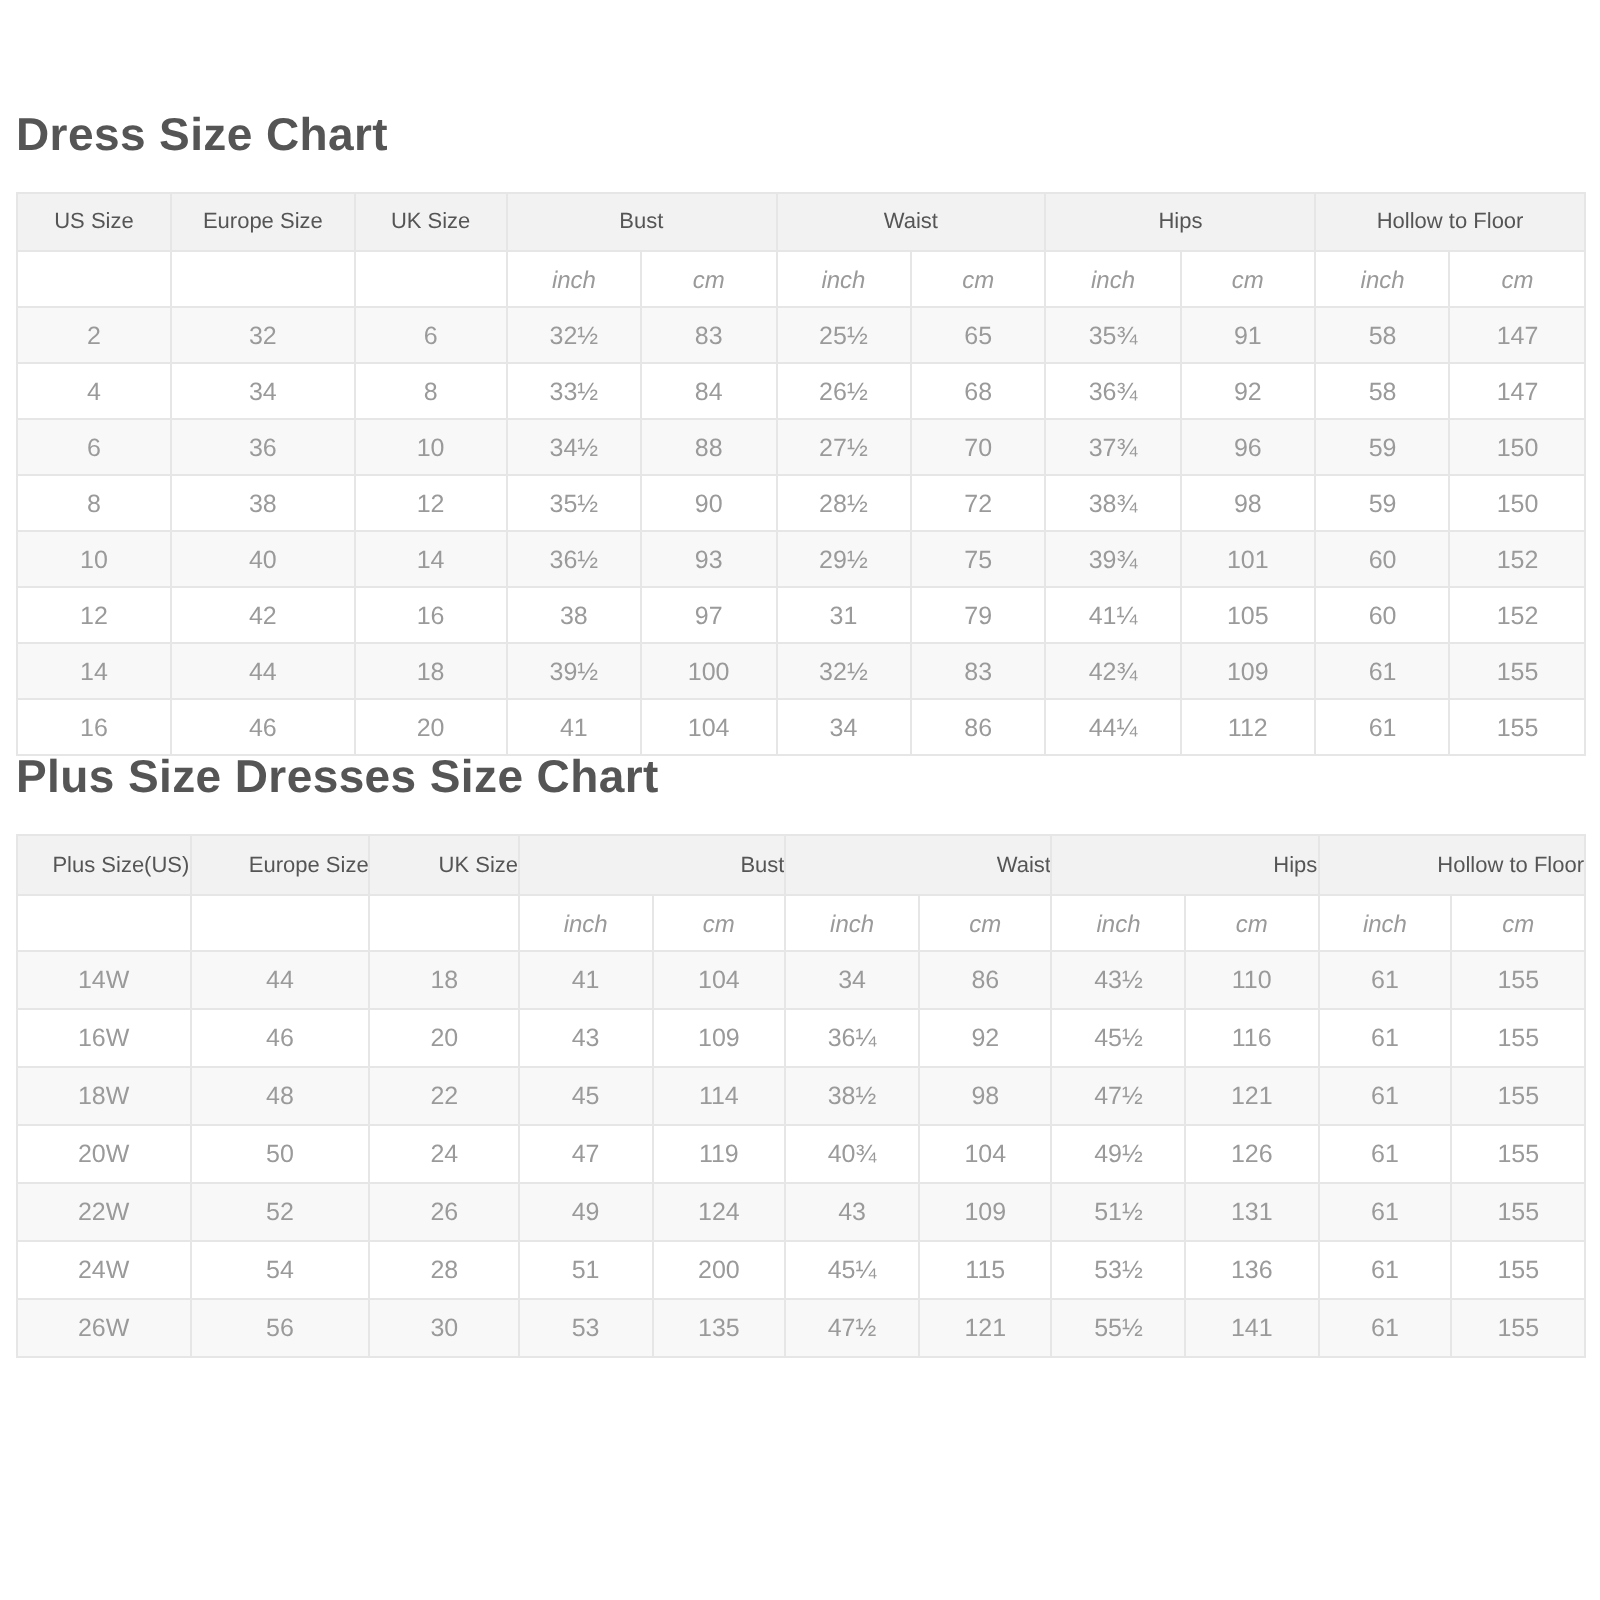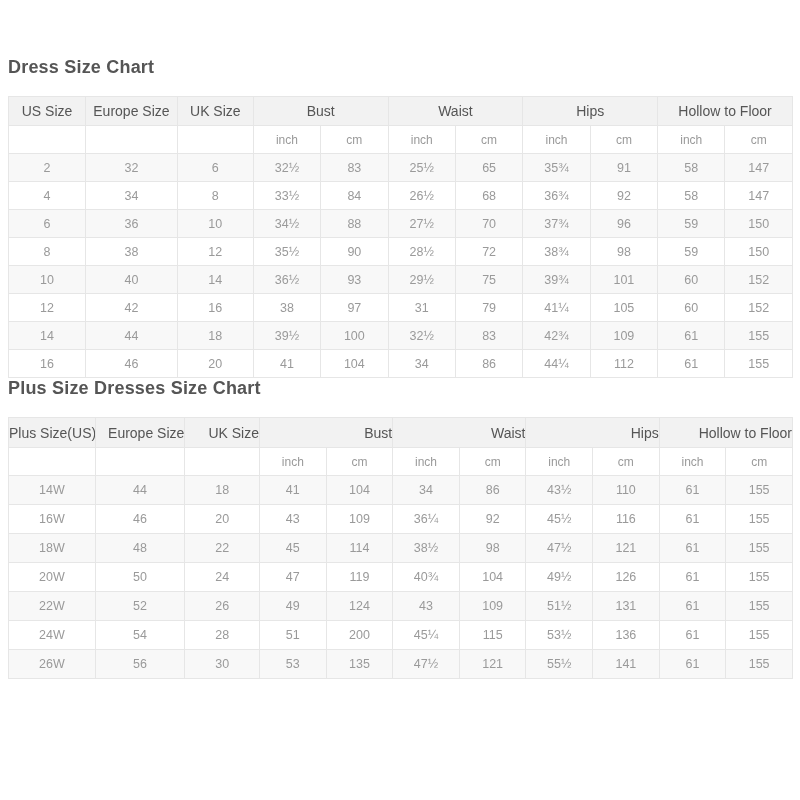--- a/index.html
+++ b/index.html
@@ -12,21 +12,21 @@
     font-family: "Liberation Sans", sans-serif;
   }
   .page {
     box-sizing: border-box;
     width: 800px;
     height: 800px;
     padding: 57px 7px 0 8px;
   }
   h2.chart-title {
     margin: 0 0 19px 0;
-    font-size: 18px;
+    font-size: 23px;
     line-height: 20px;
     font-weight: 700;
     color: var(--title, #555555);
     letter-spacing: 0.2px;
   }
   section.chart-section + section.chart-section h2.chart-title {
   }
   table.size-table {
     width: 100%;
     border-collapse: collapse;
@@ -37,28 +37,29 @@
     text-align: center;
     vertical-align: middle;
     font-weight: 400;
     padding: 0;
     overflow: hidden;
     white-space: nowrap;
   }
   .size-table thead tr.group-head th {
     background: var(--header-bg, #f2f2f2);
     color: var(--header-text, #555555);
-    font-size: 14px;
+    font-size: 11px;
     height: 28px;
   }
   .size-table thead tr.sub-head th {
     background: #ffffff;
     color: var(--unit-text, #9a9a9a);
     font-size: 12px;
     height: 27px;
+    font-style: italic;
   }
   .size-table tbody td {
     color: var(--cell-text, #9a9a9a);
     font-size: 12.5px;
     height: 27px;
     background: #ffffff;
   }
   .size-table tbody tr:nth-child(odd) td {
     background: var(--stripe-bg, #f8f8f8);
   }

